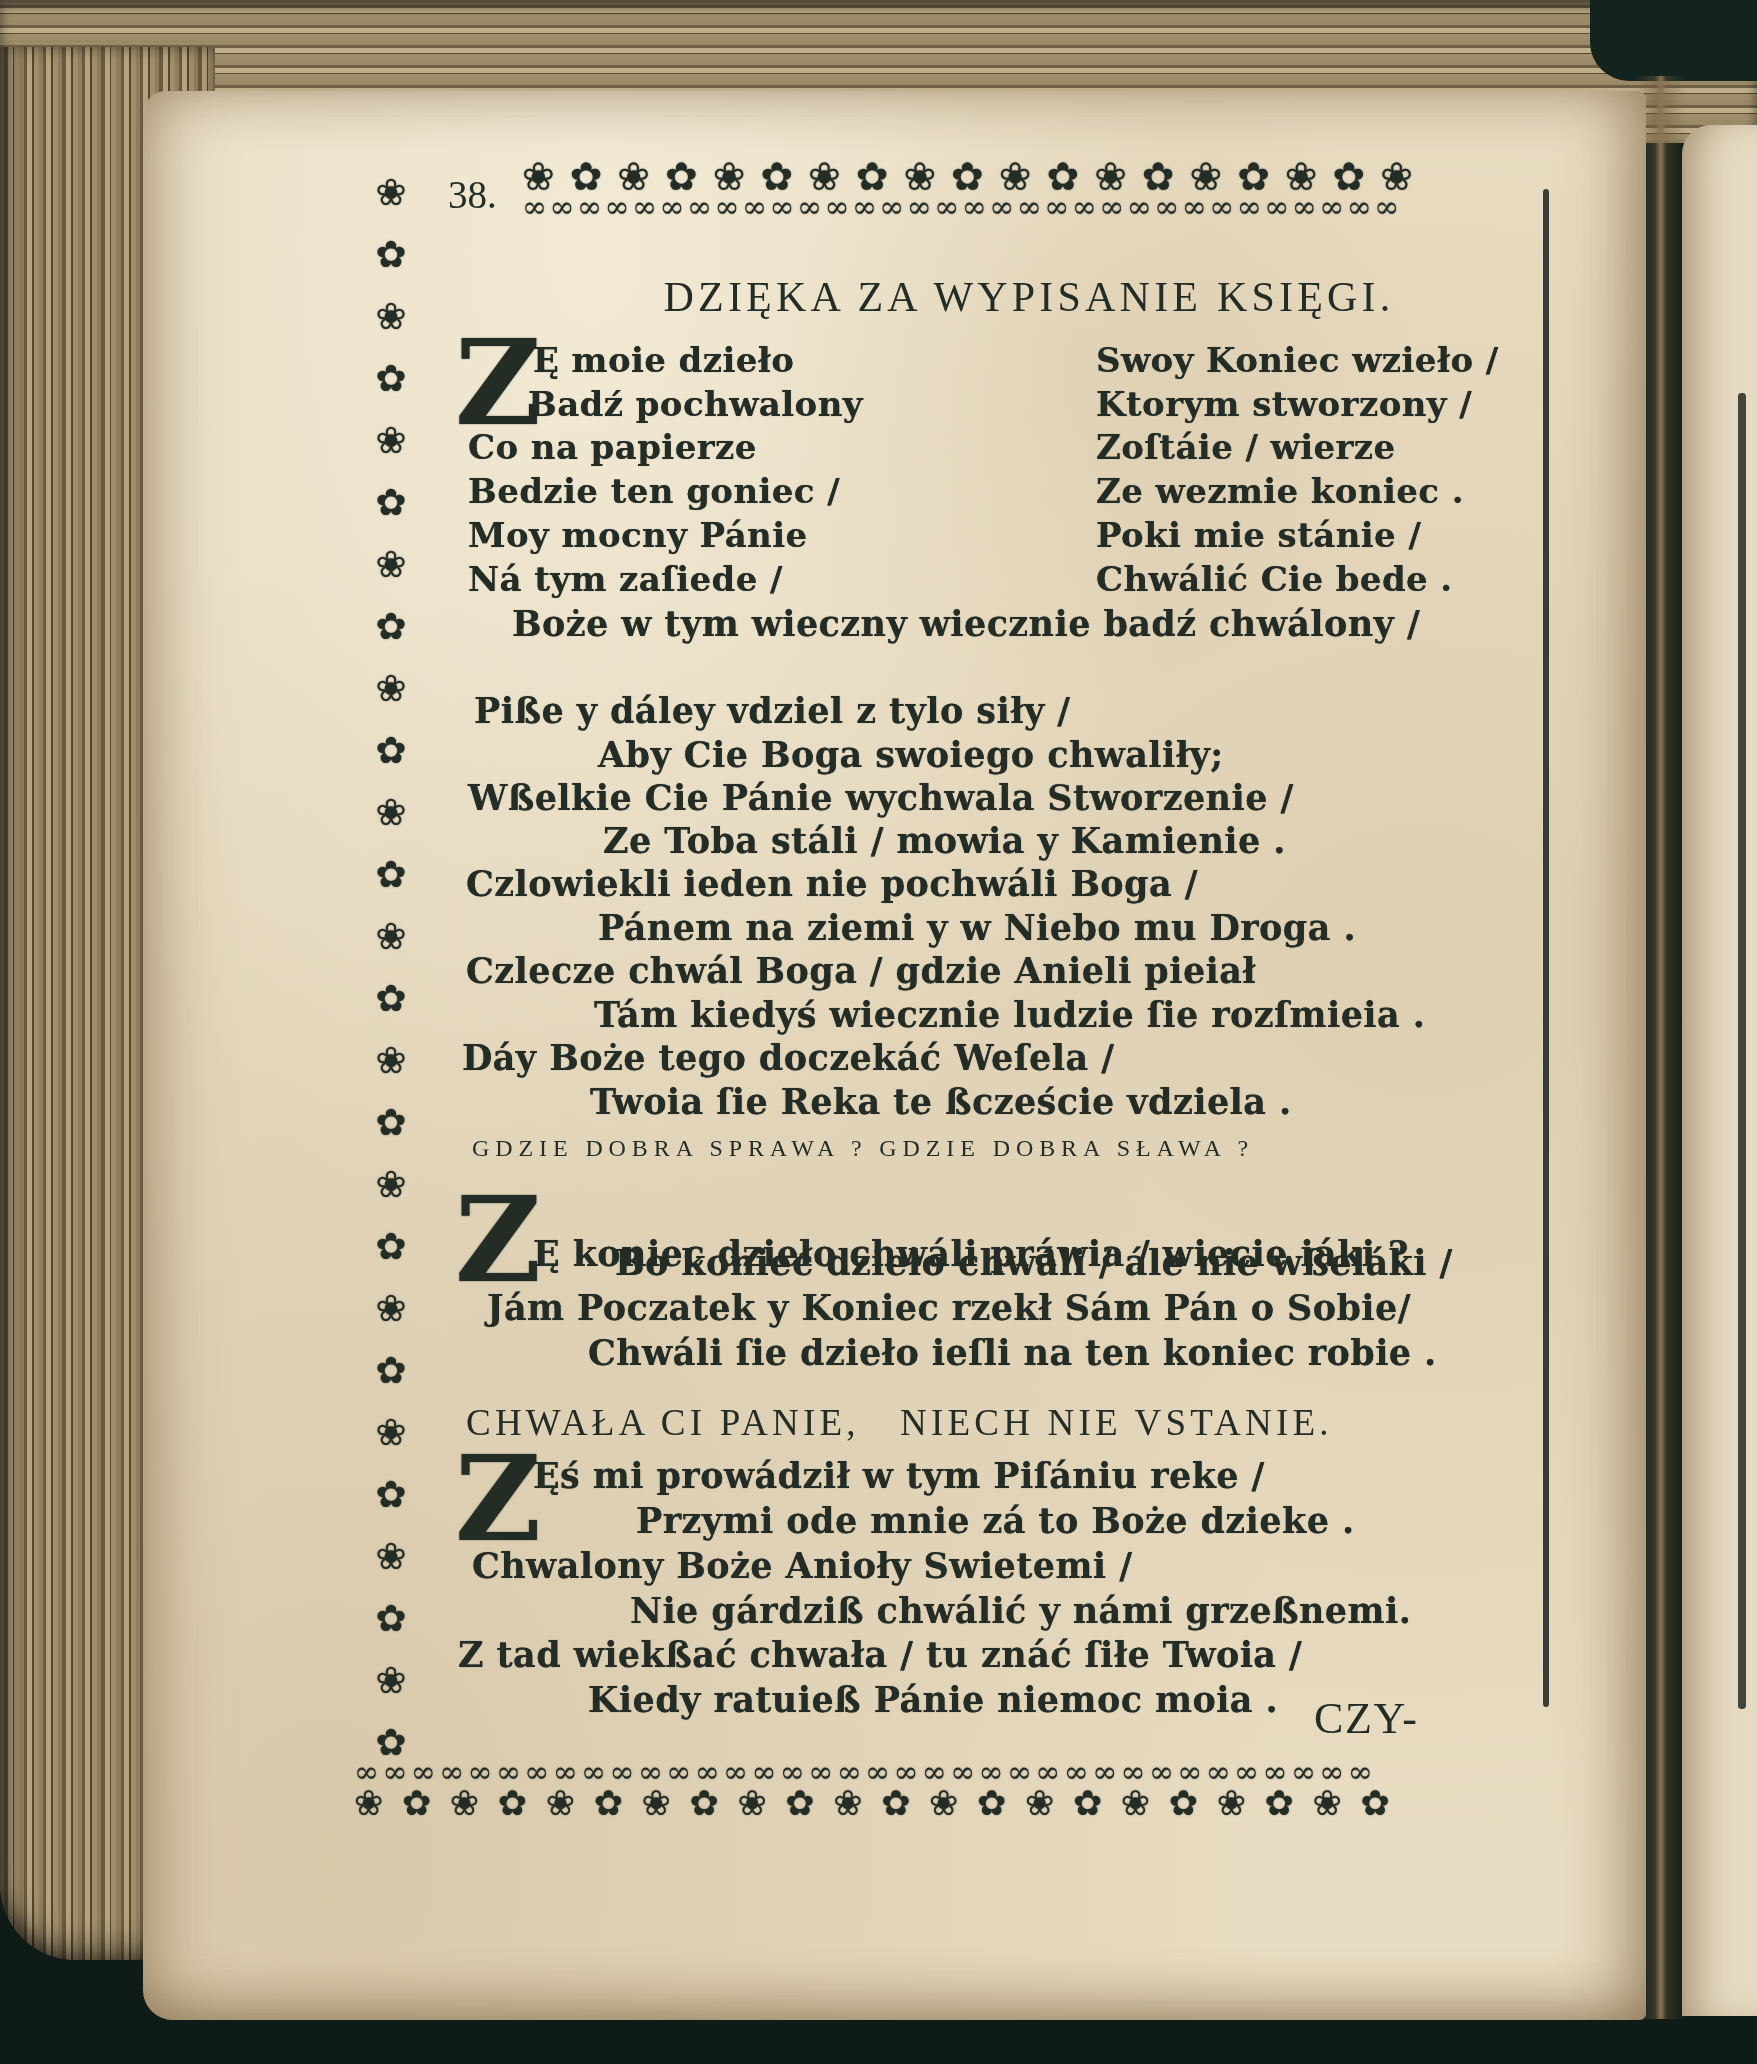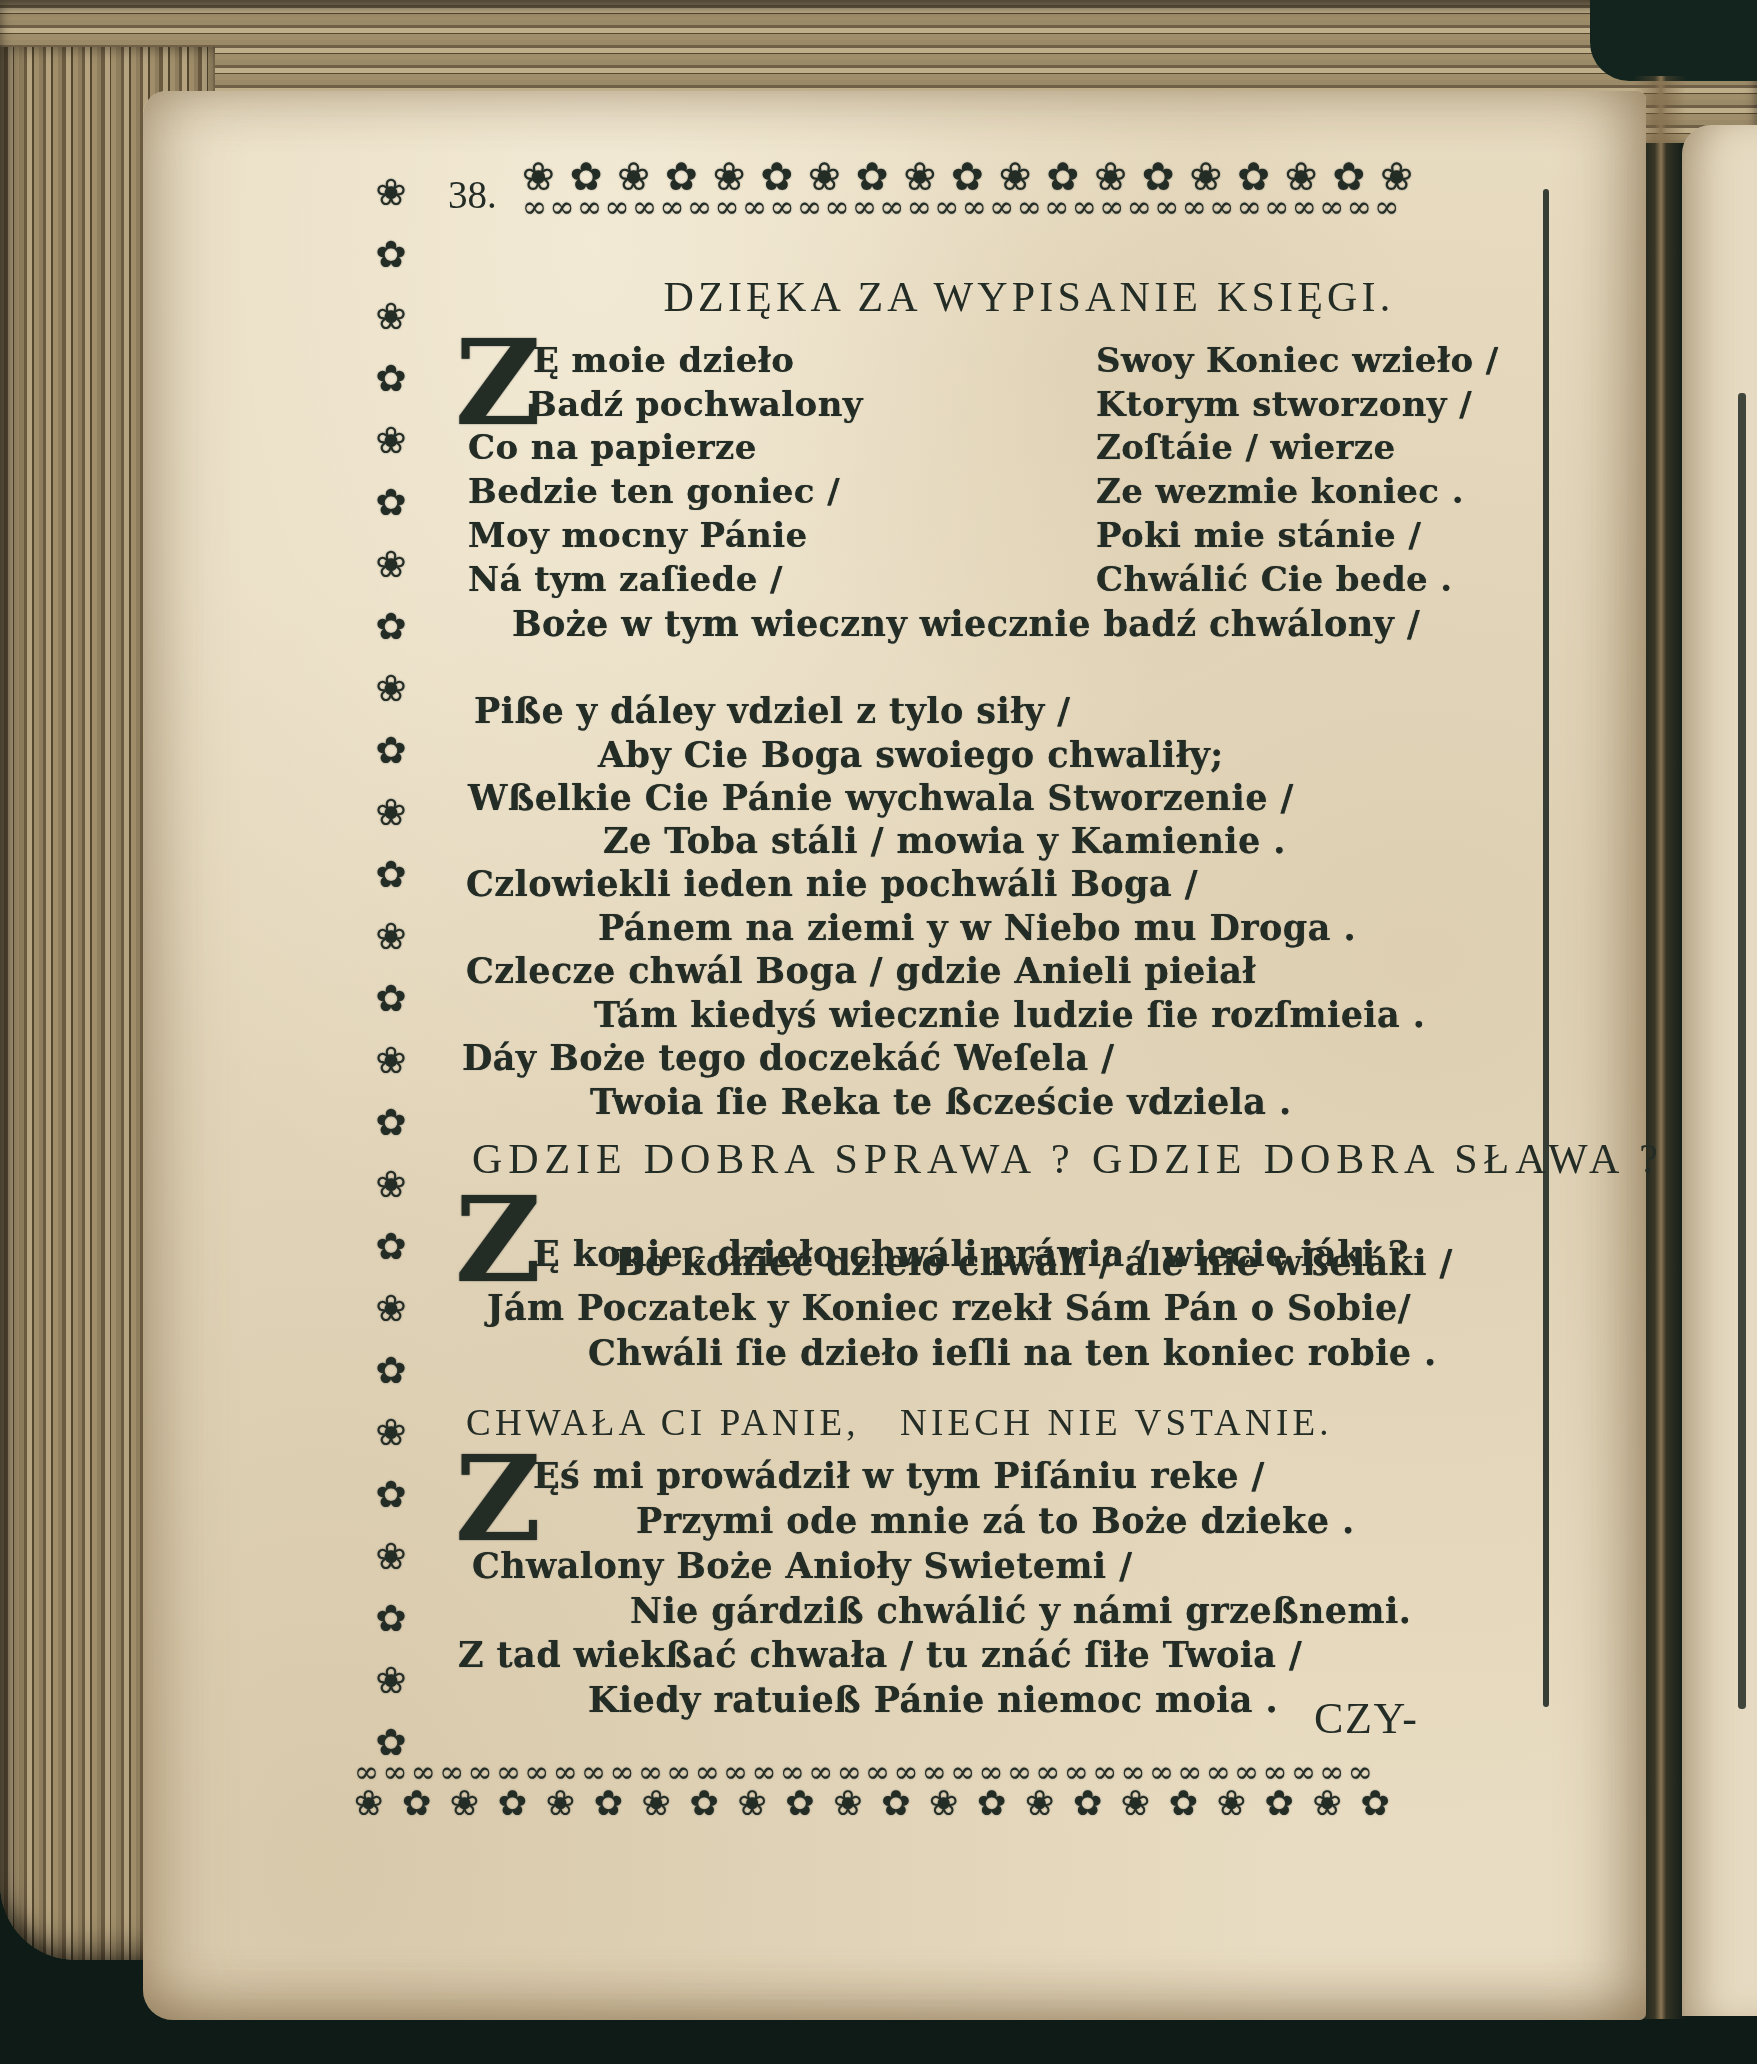--- a/index.html
+++ b/index.html
@@ -88,21 +88,21 @@
     text-shadow:0 0 0.8px rgba(36,44,38,.75);
   }
   .cp{font-size:35px;}
   .dropcap{
     font-family:"DejaVu Serif",serif;font-weight:700;font-size:118px;line-height:.78;
     color:#242c26;text-shadow:0 0 1.7px rgba(36,44,38,.7);
   }
   .h-caps{
     font-family:"Liberation Serif",serif;color:#242c26;white-space:pre;
   }
-  .h-sprawa{left:329px;top:1044px;font-size:42px;letter-spacing:5.9px;}
+  .h-sprawa{left:329px;top:1044px;font-size:24px;letter-spacing:5.9px;}
   .h-chwala{left:323px;top:1290px;font-size:37px;letter-spacing:4.2px;margin-top:20px;}
   .catchword{
     left:1171px;top:1602px;font-family:"Liberation Serif",serif;
     font-size:44px;letter-spacing:1.7px;color:#242c26;
   }
 </style>
 </head>
 <body>
 
 <div>

